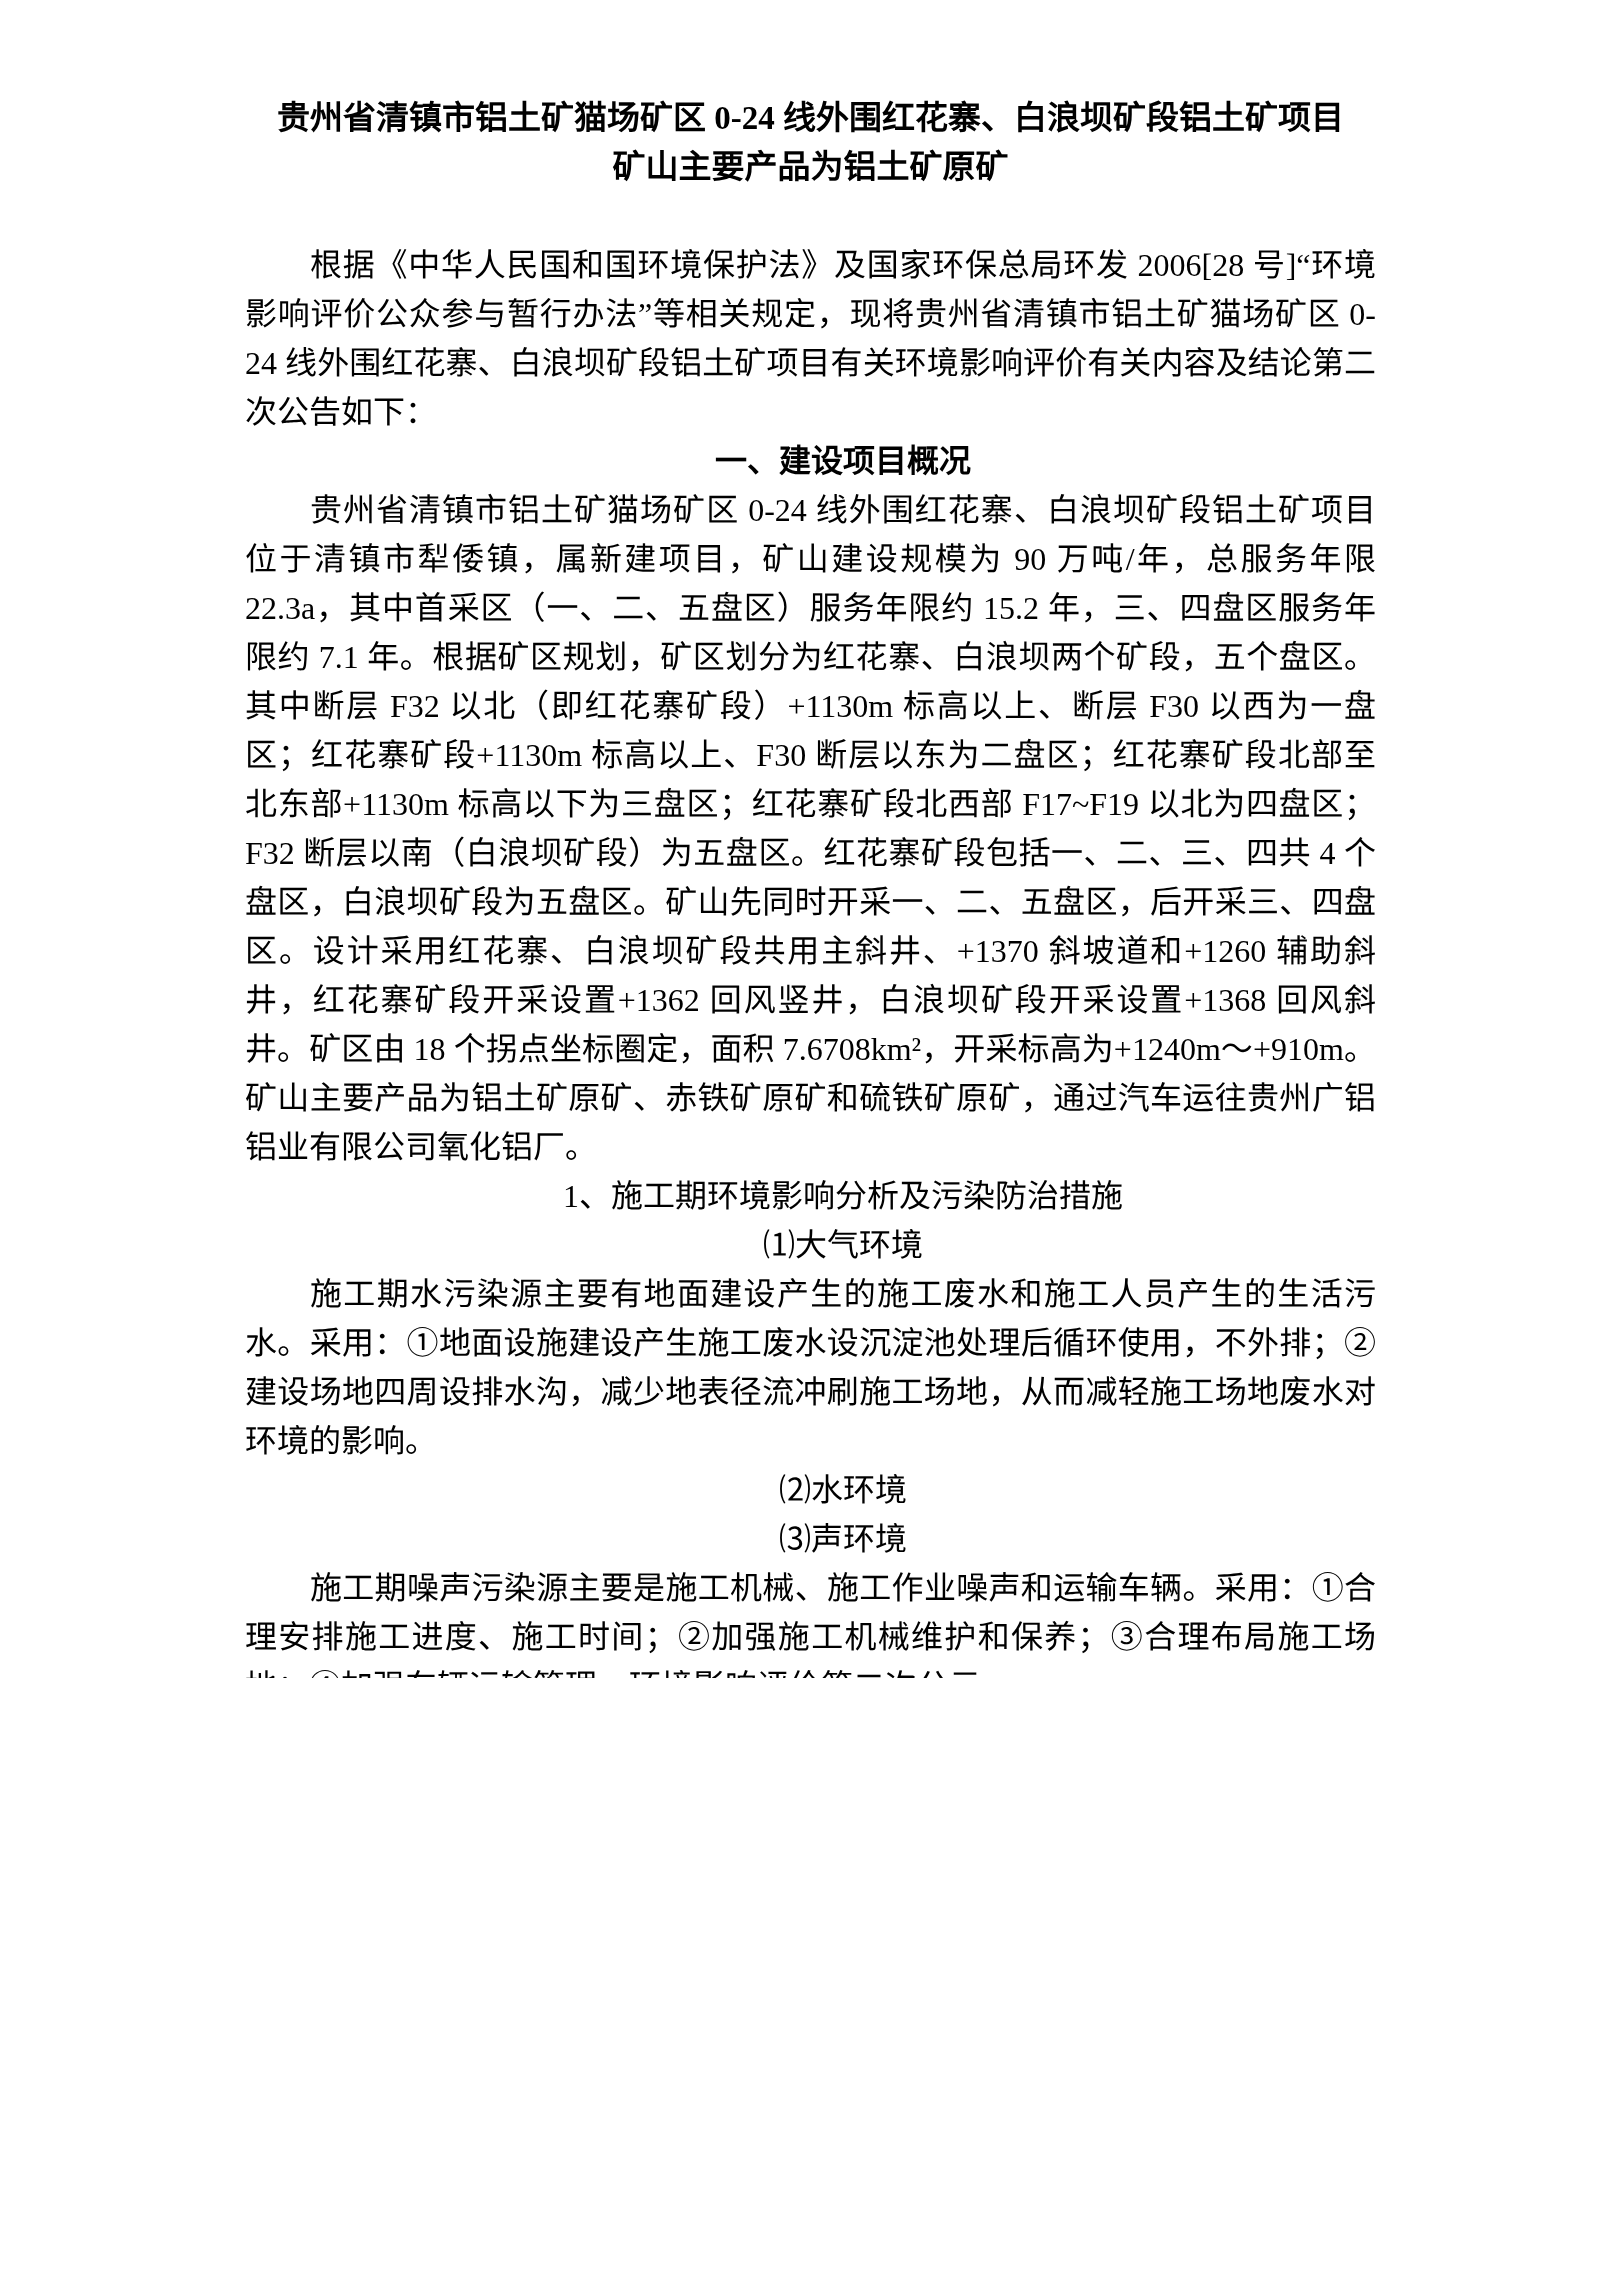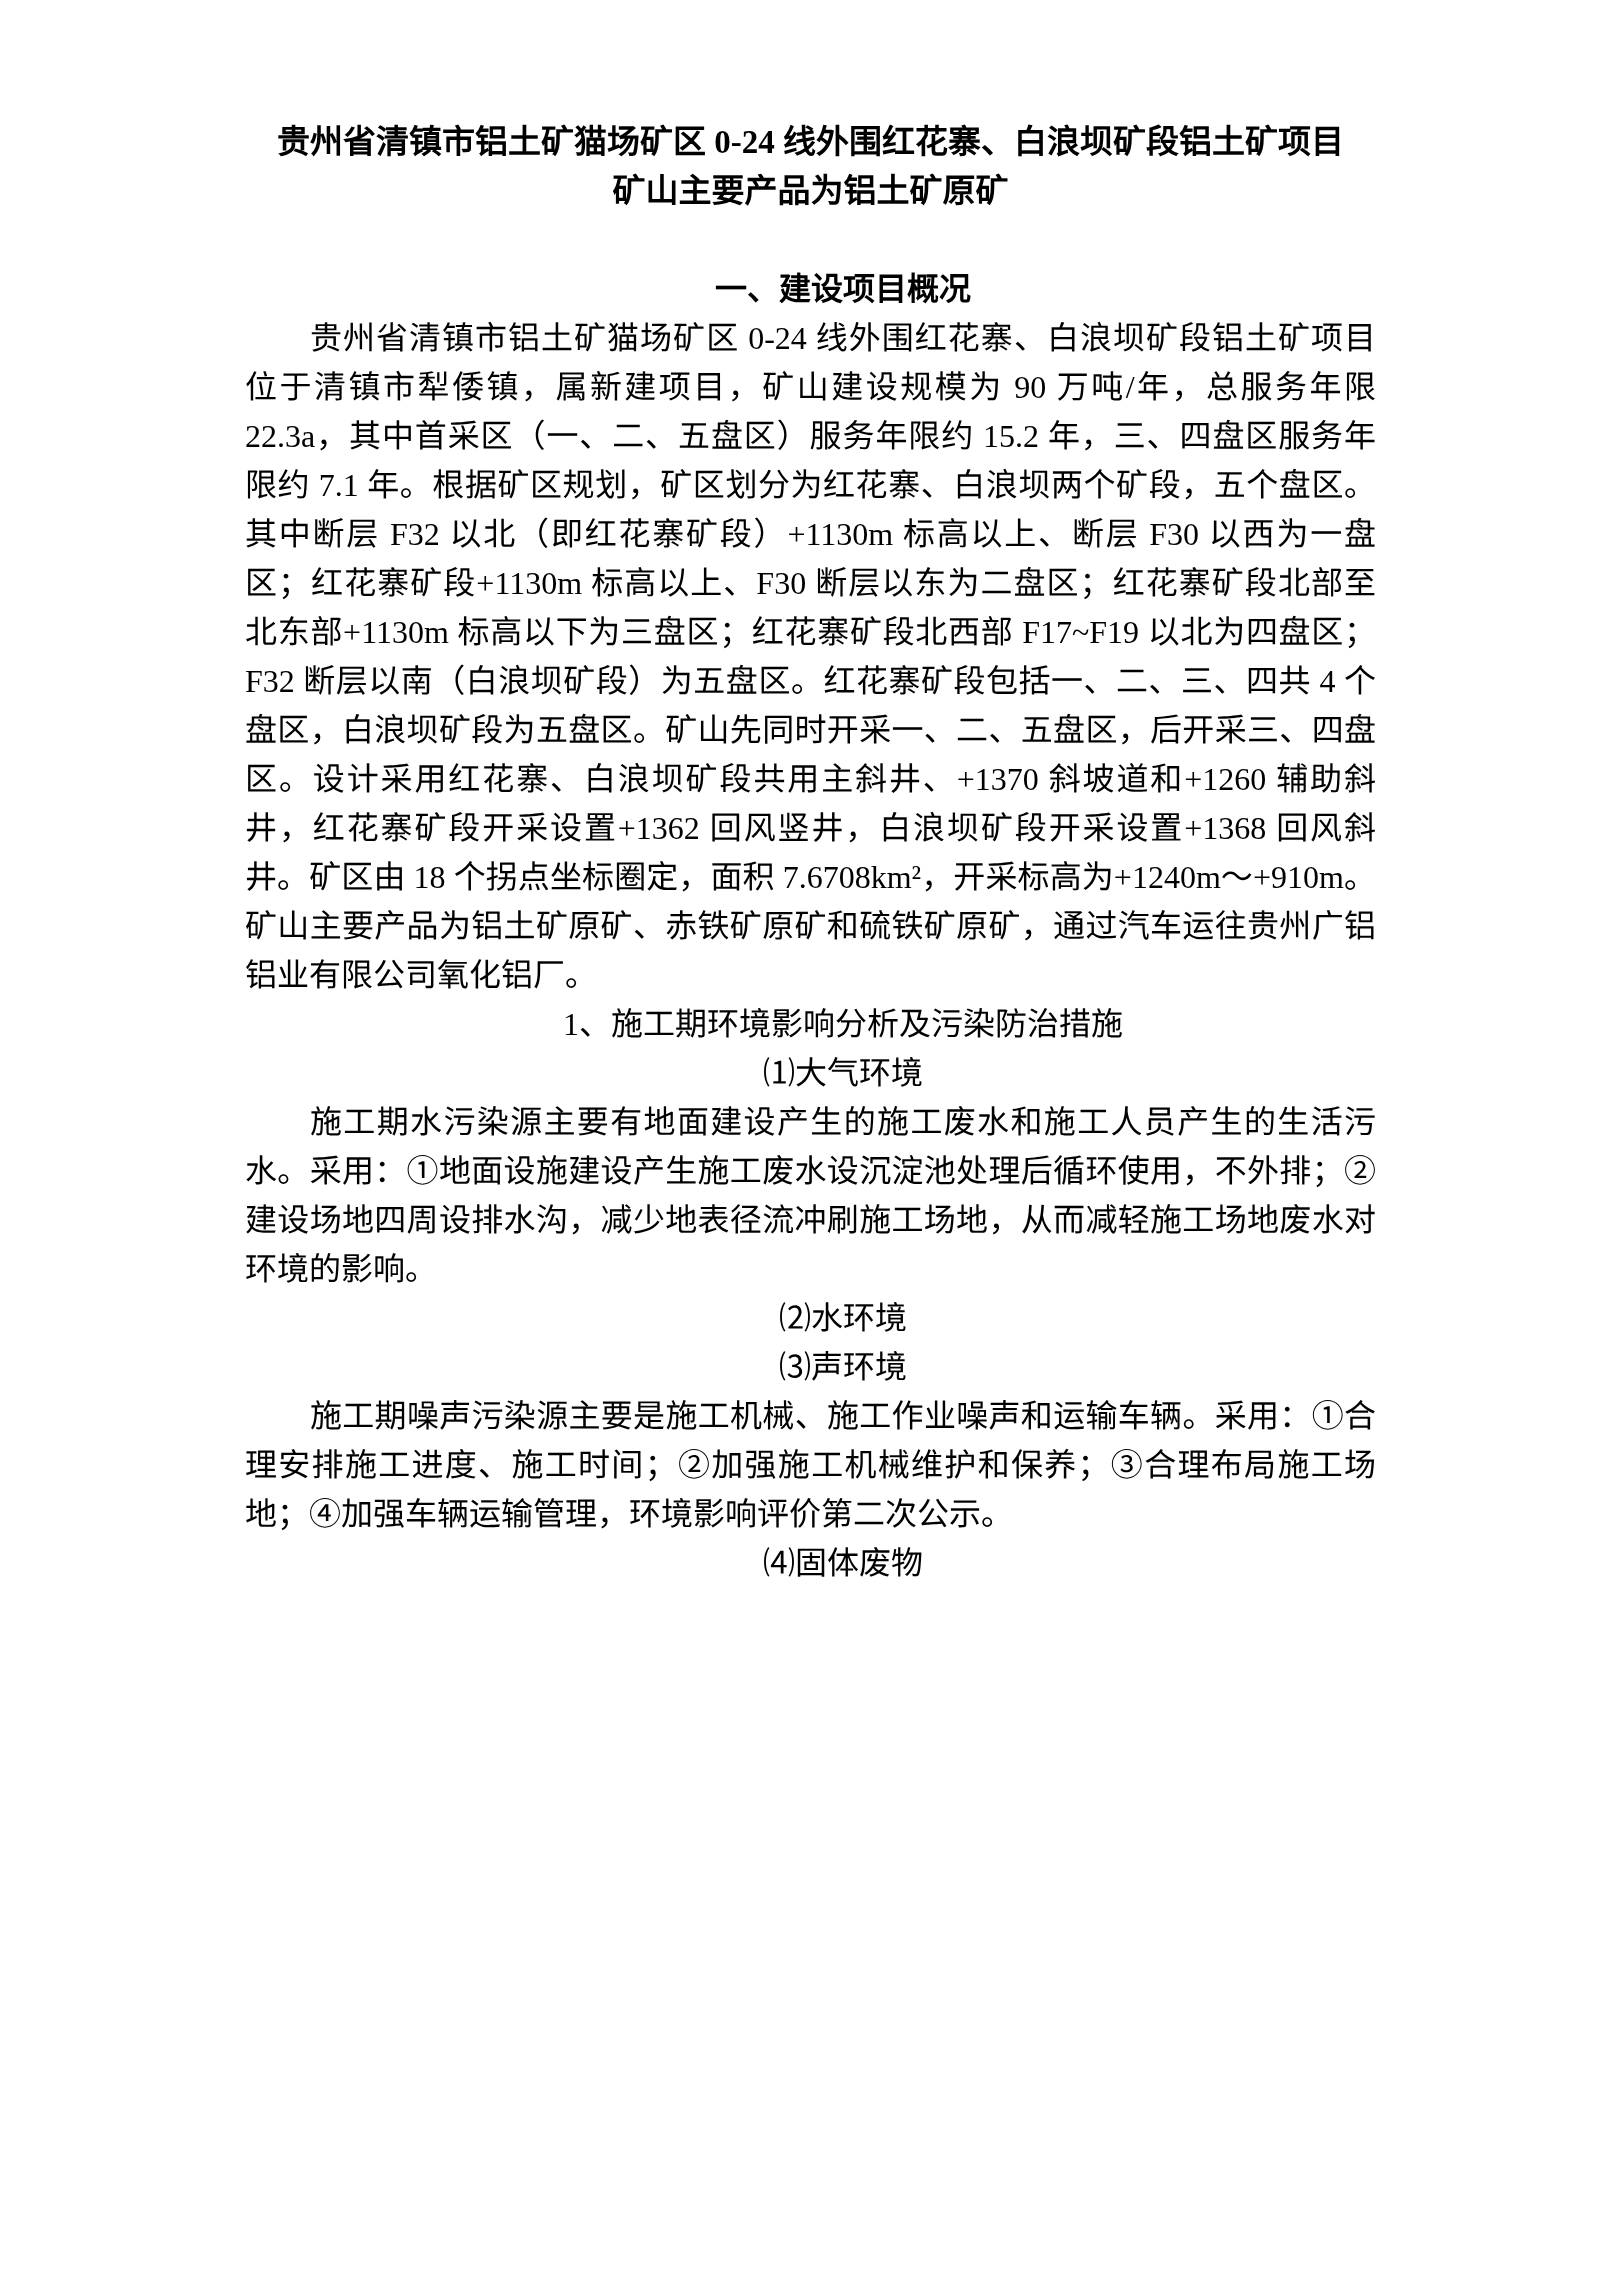--- a/index.html
+++ b/index.html
@@ -6,21 +6,21 @@
     margin: 0;
     padding: 0;
     background: #ffffff;
   }
   .doc-page {
     position: relative;
     width: 1621px;
     height: 1678px;
     background: #ffffff;
     box-sizing: border-box;
-    padding: 118px 245px 0 245px;
+    padding: 94px 245px 0 245px;
     font-family: "Liberation Serif", "DejaVu Serif", serif;
     font-size: 32px;
     line-height: 49px;
     color: #000000;
     overflow: hidden;
   }
   .doc-title {
     margin: 0 0 49px 0;
     font-size: 33px;
     font-weight: bold;
@@ -47,20 +47,21 @@
 </head>
 <body>
 
 <div class="doc-page">
 
   <h1 class="doc-title">
     <div class="title-line">贵州省清镇市铝土矿猫场矿区 0-24 线外围红花寨、白浪坝矿段铝土矿项目</div>
     <div class="title-line">矿山主要产品为铝土矿原矿</div>
   </h1>
 
+  <p class="block">根据《中华人民国和国环境保护法》及国家环保总局环发 2006[28 号]“环境影响评价公众参与暂行办法”等相关规定，现将贵州省清镇市铝土矿猫场矿区 0-24 线外围红花寨、白浪坝矿段铝土矿项目有关环境影响评价有关内容及结论第二次公告如下：</p>
 
   <p class="block heading">一、建设项目概况</p>
 
   <p class="block">贵州省清镇市铝土矿猫场矿区 0-24 线外围红花寨、白浪坝矿段铝土矿项目位于清镇市犁倭镇，属新建项目，矿山建设规模为 90 万吨/年，总服务年限 22.3a，其中首采区（一、二、五盘区）服务年限约 15.2 年，三、四盘区服务年限约 7.1 年。根据矿区规划，矿区划分为红花寨、白浪坝两个矿段，五个盘区。其中断层 F32 以北（即红花寨矿段）+1130m 标高以上、断层 F30 以西为一盘区；红花寨矿段+1130m 标高以上、F30 断层以东为二盘区；红花寨矿段北部至北东部+1130m 标高以下为三盘区；红花寨矿段北西部 F17~F19 以北为四盘区；F32 断层以南（白浪坝矿段）为五盘区。红花寨矿段包括一、二、三、四共 4 个盘区，白浪坝矿段为五盘区。矿山先同时开采一、二、五盘区，后开采三、四盘区。设计采用红花寨、白浪坝矿段共用主斜井、+1370 斜坡道和+1260 辅助斜井，红花寨矿段开采设置+1362 回风竖井，白浪坝矿段开采设置+1368 回风斜井。矿区由 18 个拐点坐标圈定，面积 7.6708km²，开采标高为+1240m～+910m。矿山主要产品为铝土矿原矿、赤铁矿原矿和硫铁矿原矿，通过汽车运往贵州广铝铝业有限公司氧化铝厂。</p>
 
 
   <p class="block label">1、施工期环境影响分析及污染防治措施</p>
 
   <p class="block label">⑴大气环境</p>
 

